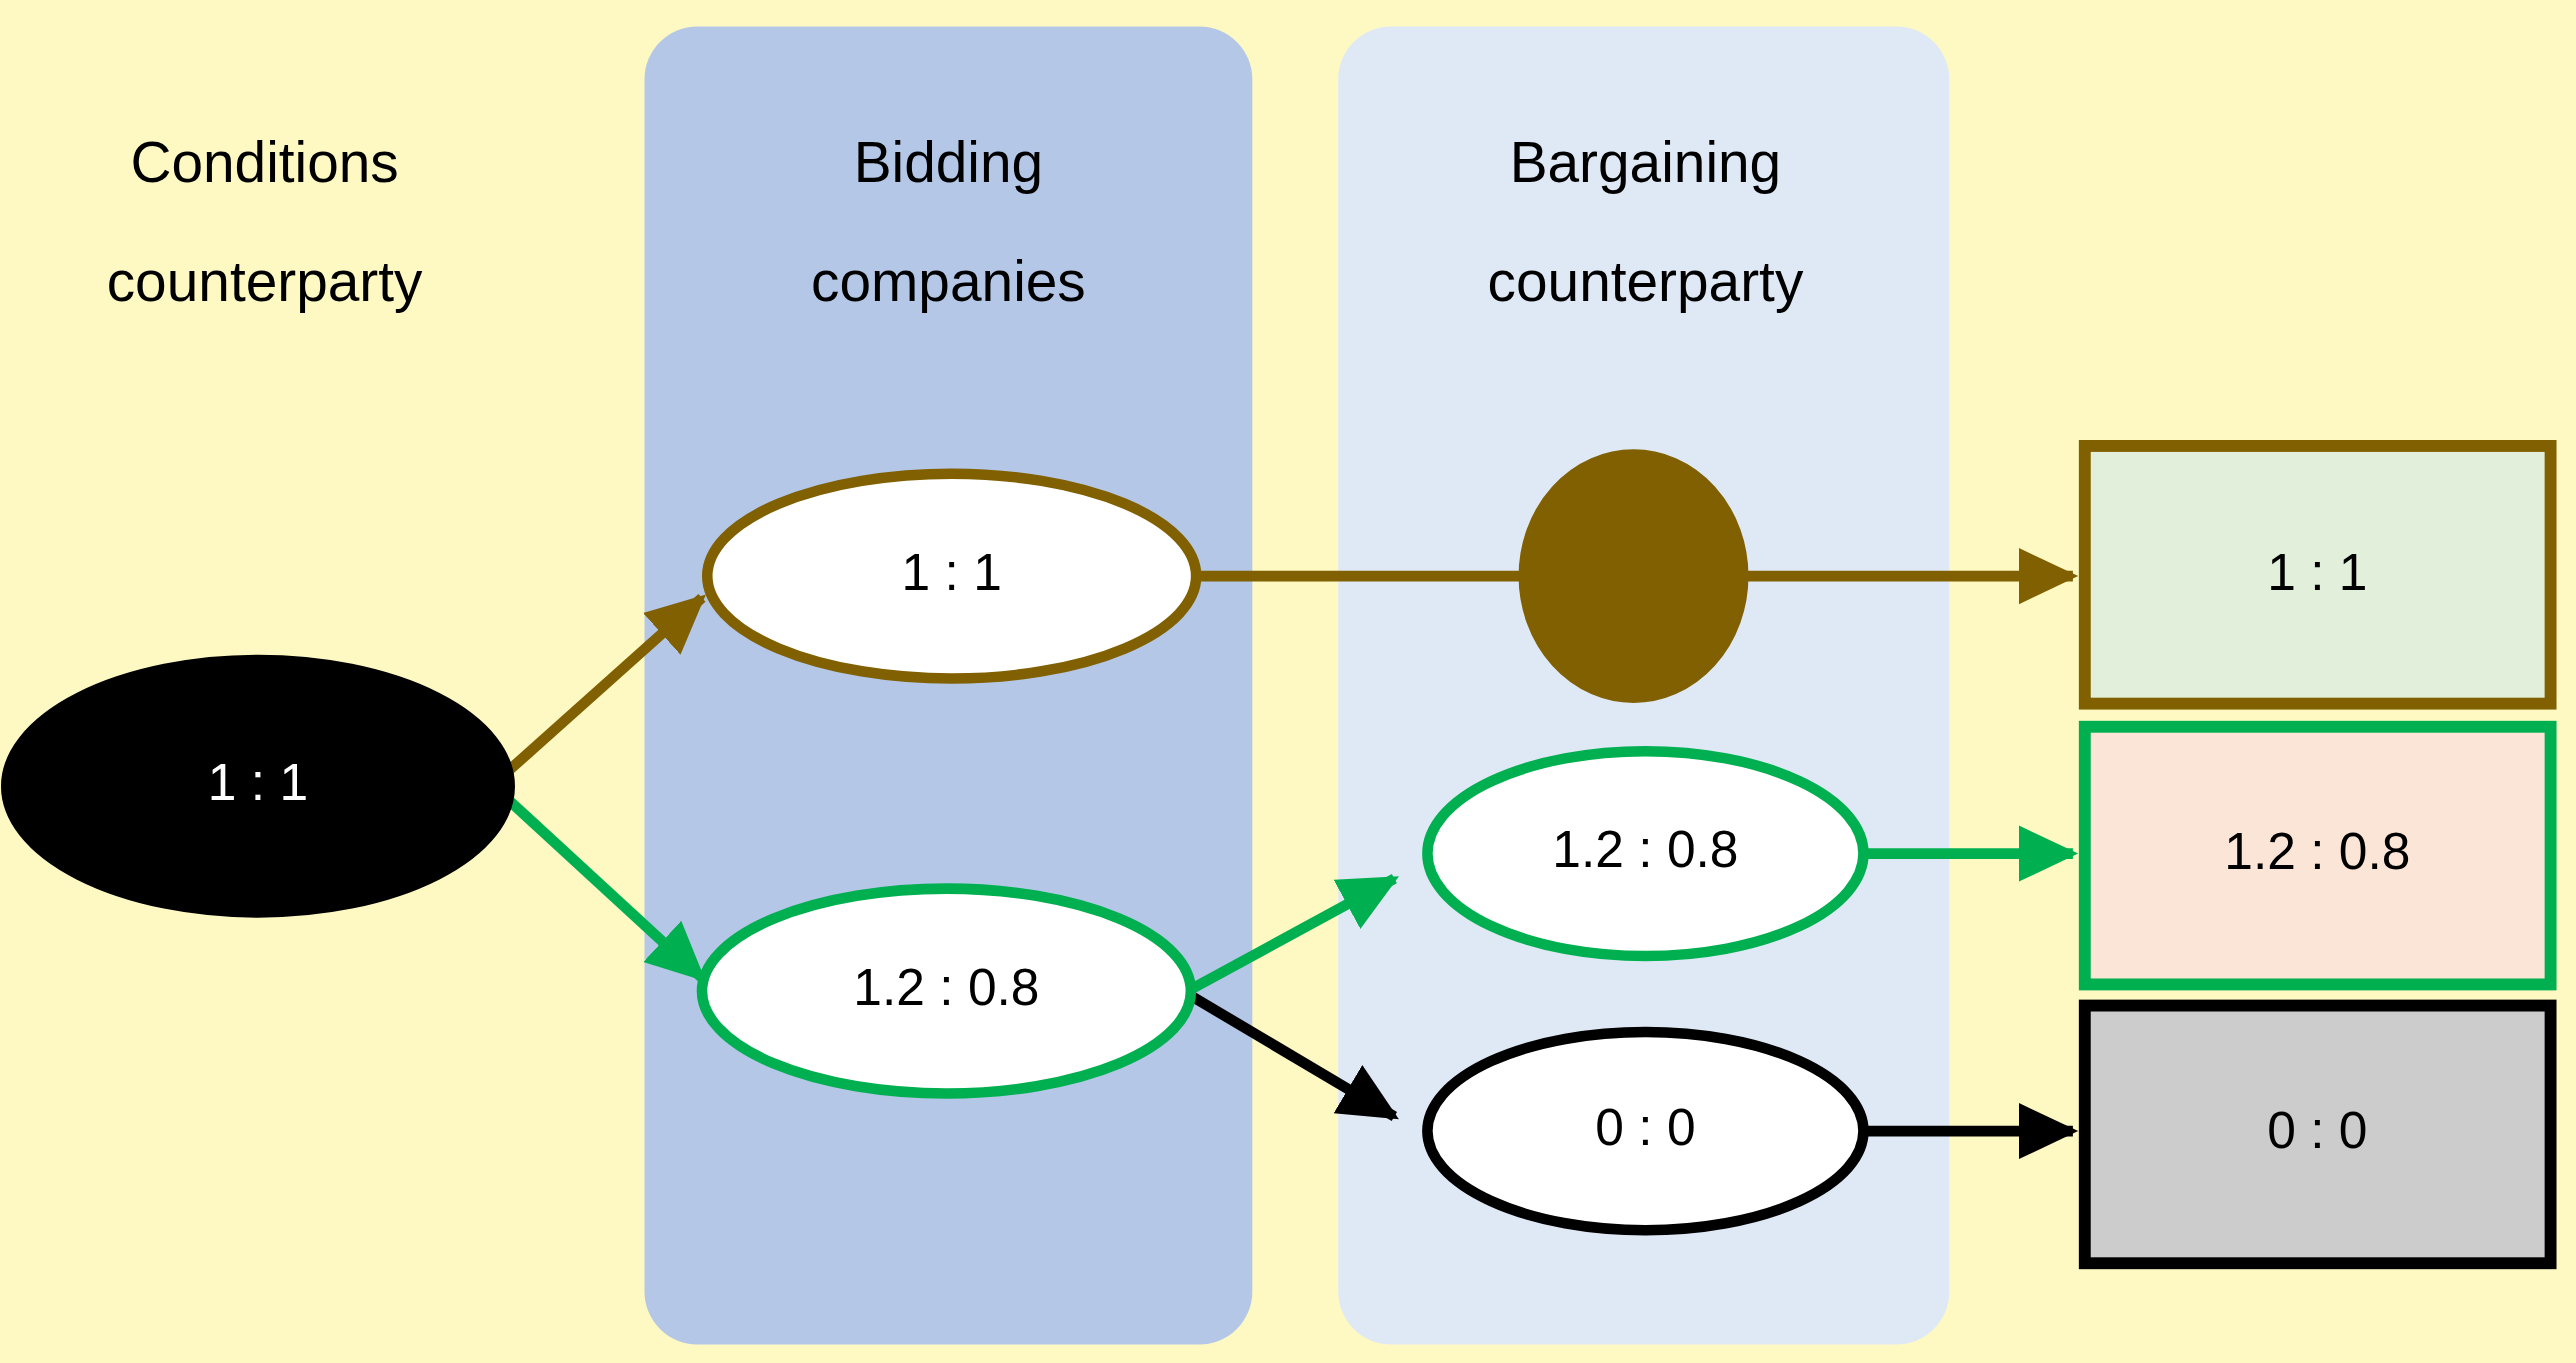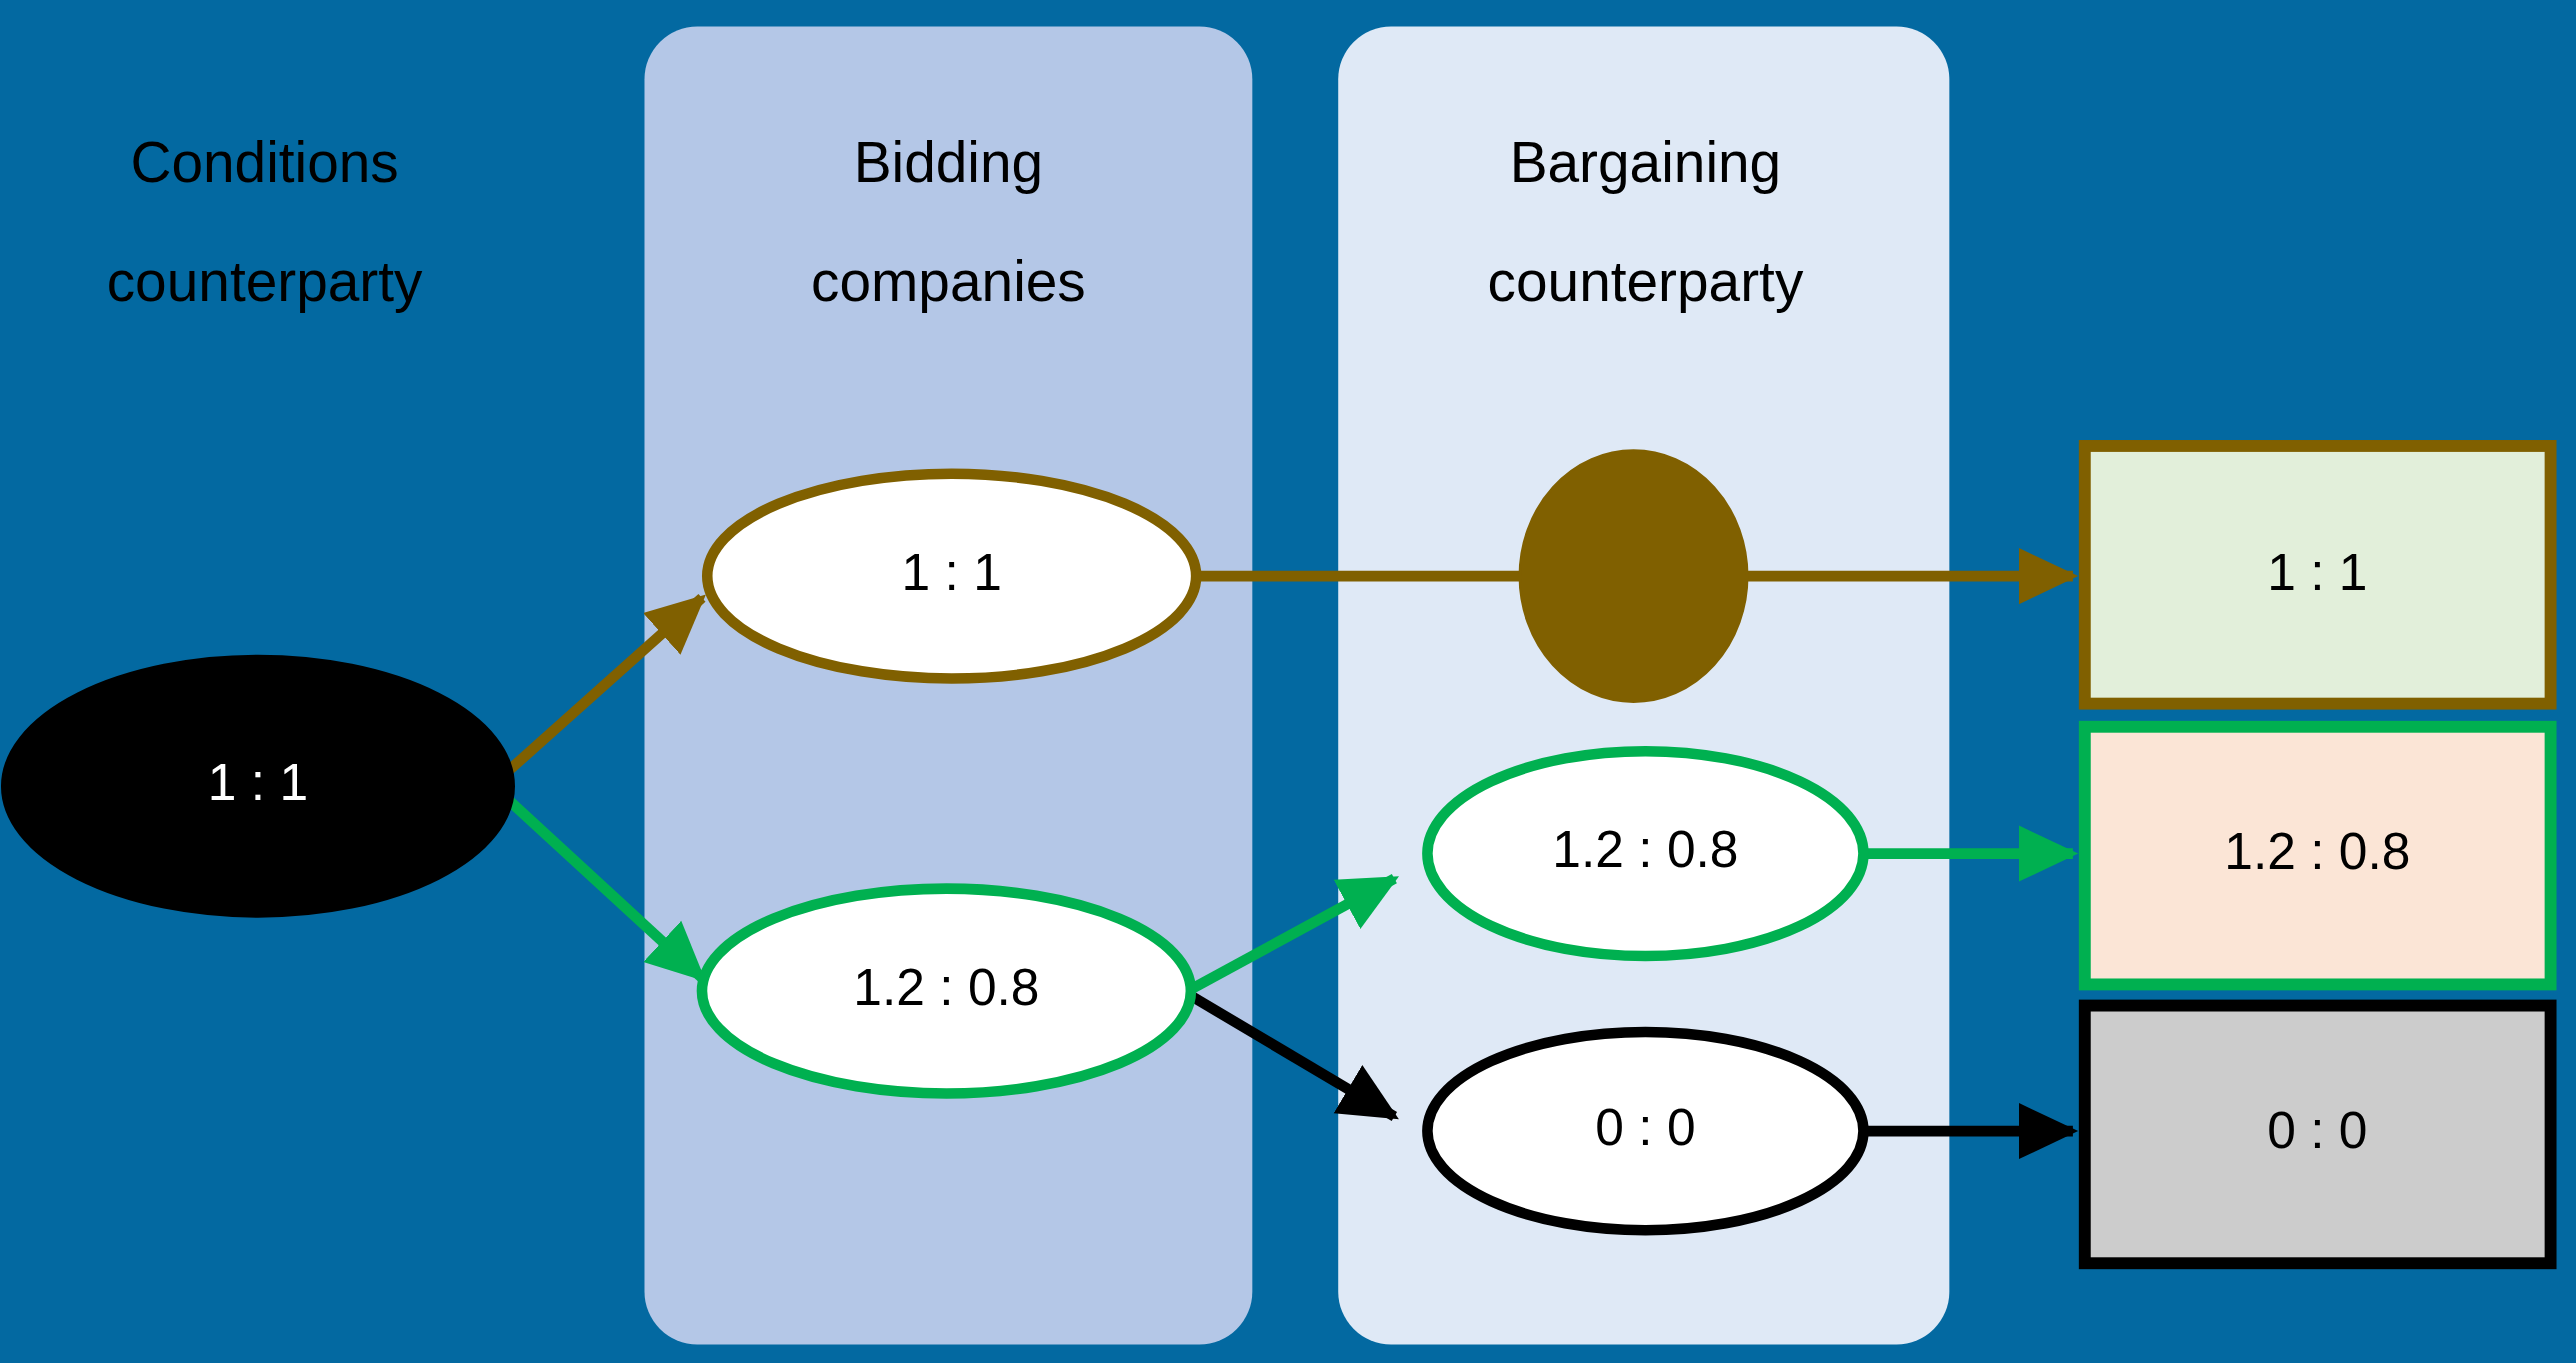--- a/index.html
+++ b/index.html
@@ -10,21 +10,21 @@
   body {
     width: 2576px;
     height: 1363px;
     font-family: "Liberation Sans", sans-serif;
     overflow: hidden;
   }
   #diagram-root {
     position: relative;
     width: 2576px;
     height: 1363px;
-    background: #0369a1;
+    background: #fef9c3;
   }
   svg.canvas {
     position: absolute;
     top: 0;
     left: 0;
     width: 2576px;
     height: 1363px;
   }
   .lane-label {
     font-size: 86px;

